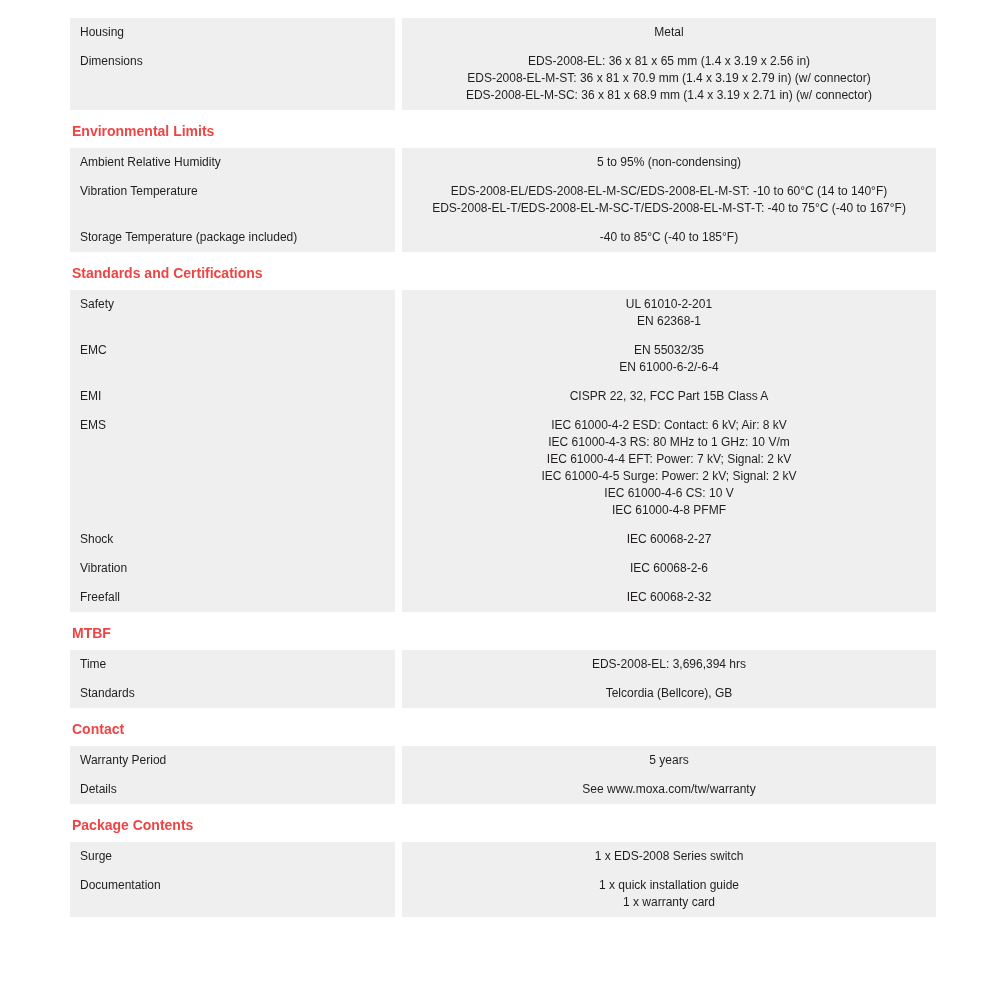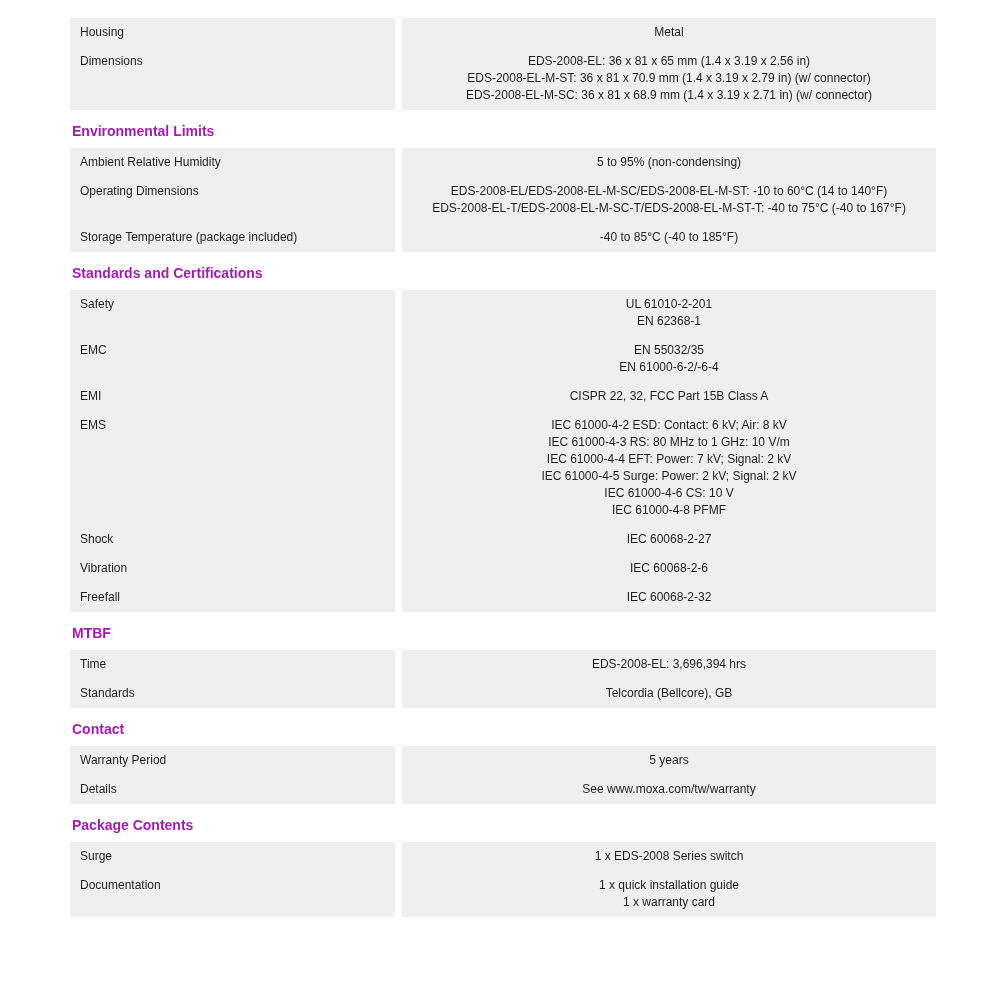--- a/index.html
+++ b/index.html
@@ -17,21 +17,21 @@
     top: 18px;
     width: 866px;
     color: #221e1f;
     font-size: 12px;
     line-height: 17px;
   }
   .section-title {
     font-size: 14px;
     line-height: 17px;
     font-weight: bold;
-    color: #a21caf;
+    color: #ef4444;
     margin: 13px 0 8px 2px;
   }
   .spec-row {
     display: flex;
     gap: 7px;
   }
   .spec-label {
     width: 325px;
     flex: 0 0 325px;
     background: #efefef;
@@ -78,21 +78,21 @@
     <h3 class="section-title">Environmental Limits</h3>
     <div class="rows">
   <div class="spec-row">
     <div class="spec-label">Ambient Relative Humidity</div>
     <div class="spec-value">
             <div class="value-line">5 to 95% (non-condensing)</div>
           </div>
   </div>
 
   <div class="spec-row">
-    <div class="spec-label">Operating Dimensions</div>
+    <div class="spec-label">Vibration Temperature</div>
     <div class="spec-value">
             <div class="value-line">EDS-2008-EL/EDS-2008-EL-M-SC/EDS-2008-EL-M-ST: -10 to 60°C (14 to 140°F)</div>
             <div class="value-line">EDS-2008-EL-T/EDS-2008-EL-M-SC-T/EDS-2008-EL-M-ST-T: -40 to 75°C (-40 to 167°F)</div>
           </div>
   </div>
 
   <div class="spec-row">
     <div class="spec-label">Storage Temperature (package included)</div>
     <div class="spec-value">
             <div class="value-line">-40 to 85°C (-40 to 185°F)</div>

